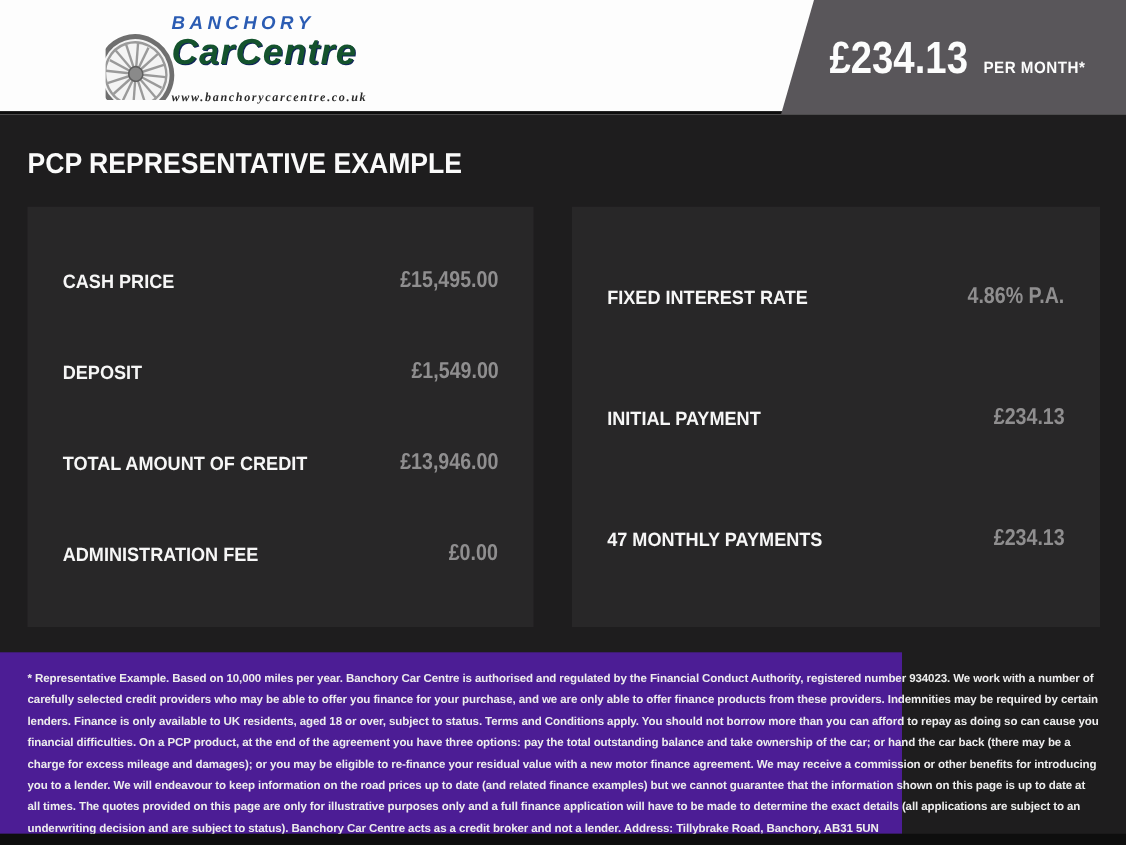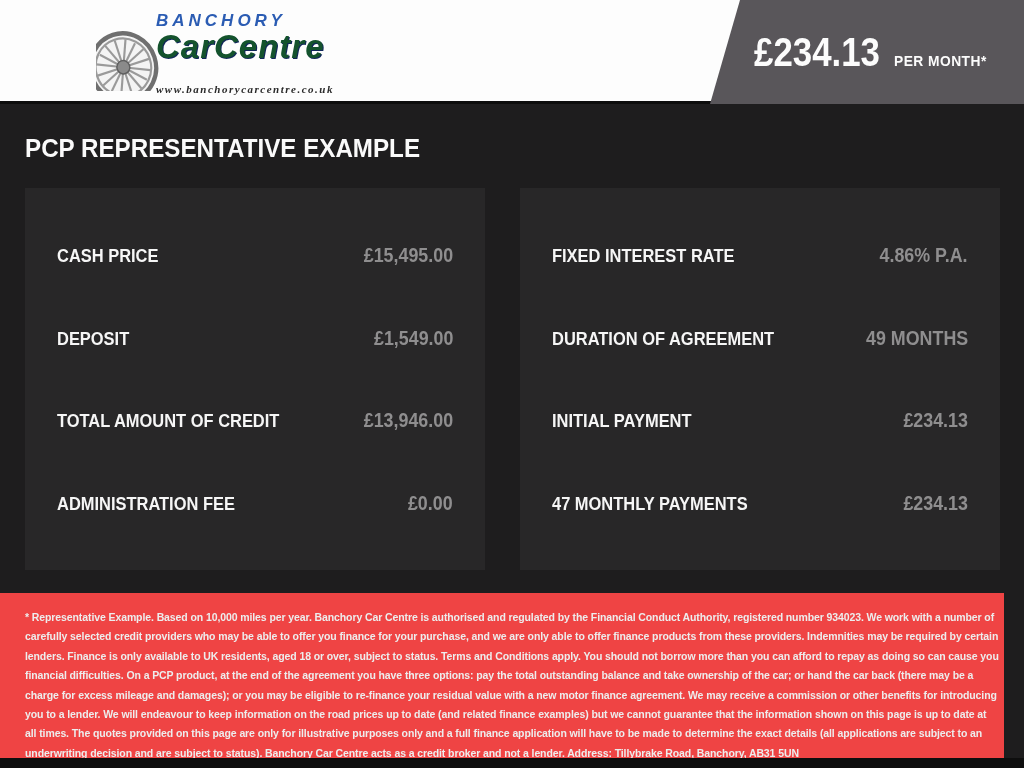--- a/index.html
+++ b/index.html
@@ -72,22 +72,22 @@
     color:#f6f6f6; font-weight:bold; font-size:17.5px;
     display:inline-block; transform:scaleX(0.94); transform-origin:0 50%;
   }
   .fvalue {
     color:#8f8e8f; font-weight:bold; font-size:21px;
     display:inline-block; transform:scaleX(0.85); transform-origin:100% 50%;
   }
 
   
   .footer {
-    position:absolute; top:593px; left:0; width:1004px; height:165px;
-    background:#ef4444;
+    position:absolute; top:593px; left:0; width:820px; height:165px;
+    background:#4c1d95;
   }
   .footer-text {
     margin:15px 24px 0 25px; width:975px;
     color:#ededed; font-weight:bold; font-size:10.5px; line-height:19.4px;
     letter-spacing:-0.1px;
   }
   .bottom-strip {
     position:absolute; bottom:0; left:0; width:1024px; height:10px; background:#0e0e0e;
   }
 </style>
@@ -162,24 +162,20 @@
         <span class="fvalue">£0.00</span>
       </div>
     </div>
 
     <div class="panel panel-right">
       <div class="frow">
         <span class="flabel">FIXED INTEREST RATE</span>
         <span class="fvalue">4.86% P.A.</span>
       </div>
       <div class="frow">
-        <span class="flabel">DURATION OF AGREEMENT</span>
-        <span class="fvalue">49 MONTHS</span>
-      </div>
-      <div class="frow">
         <span class="flabel">INITIAL PAYMENT</span>
         <span class="fvalue">£234.13</span>
       </div>
       <div class="frow">
         <span class="flabel">47 MONTHLY PAYMENTS</span>
         <span class="fvalue">£234.13</span>
       </div>
     </div>
 
   </div>

